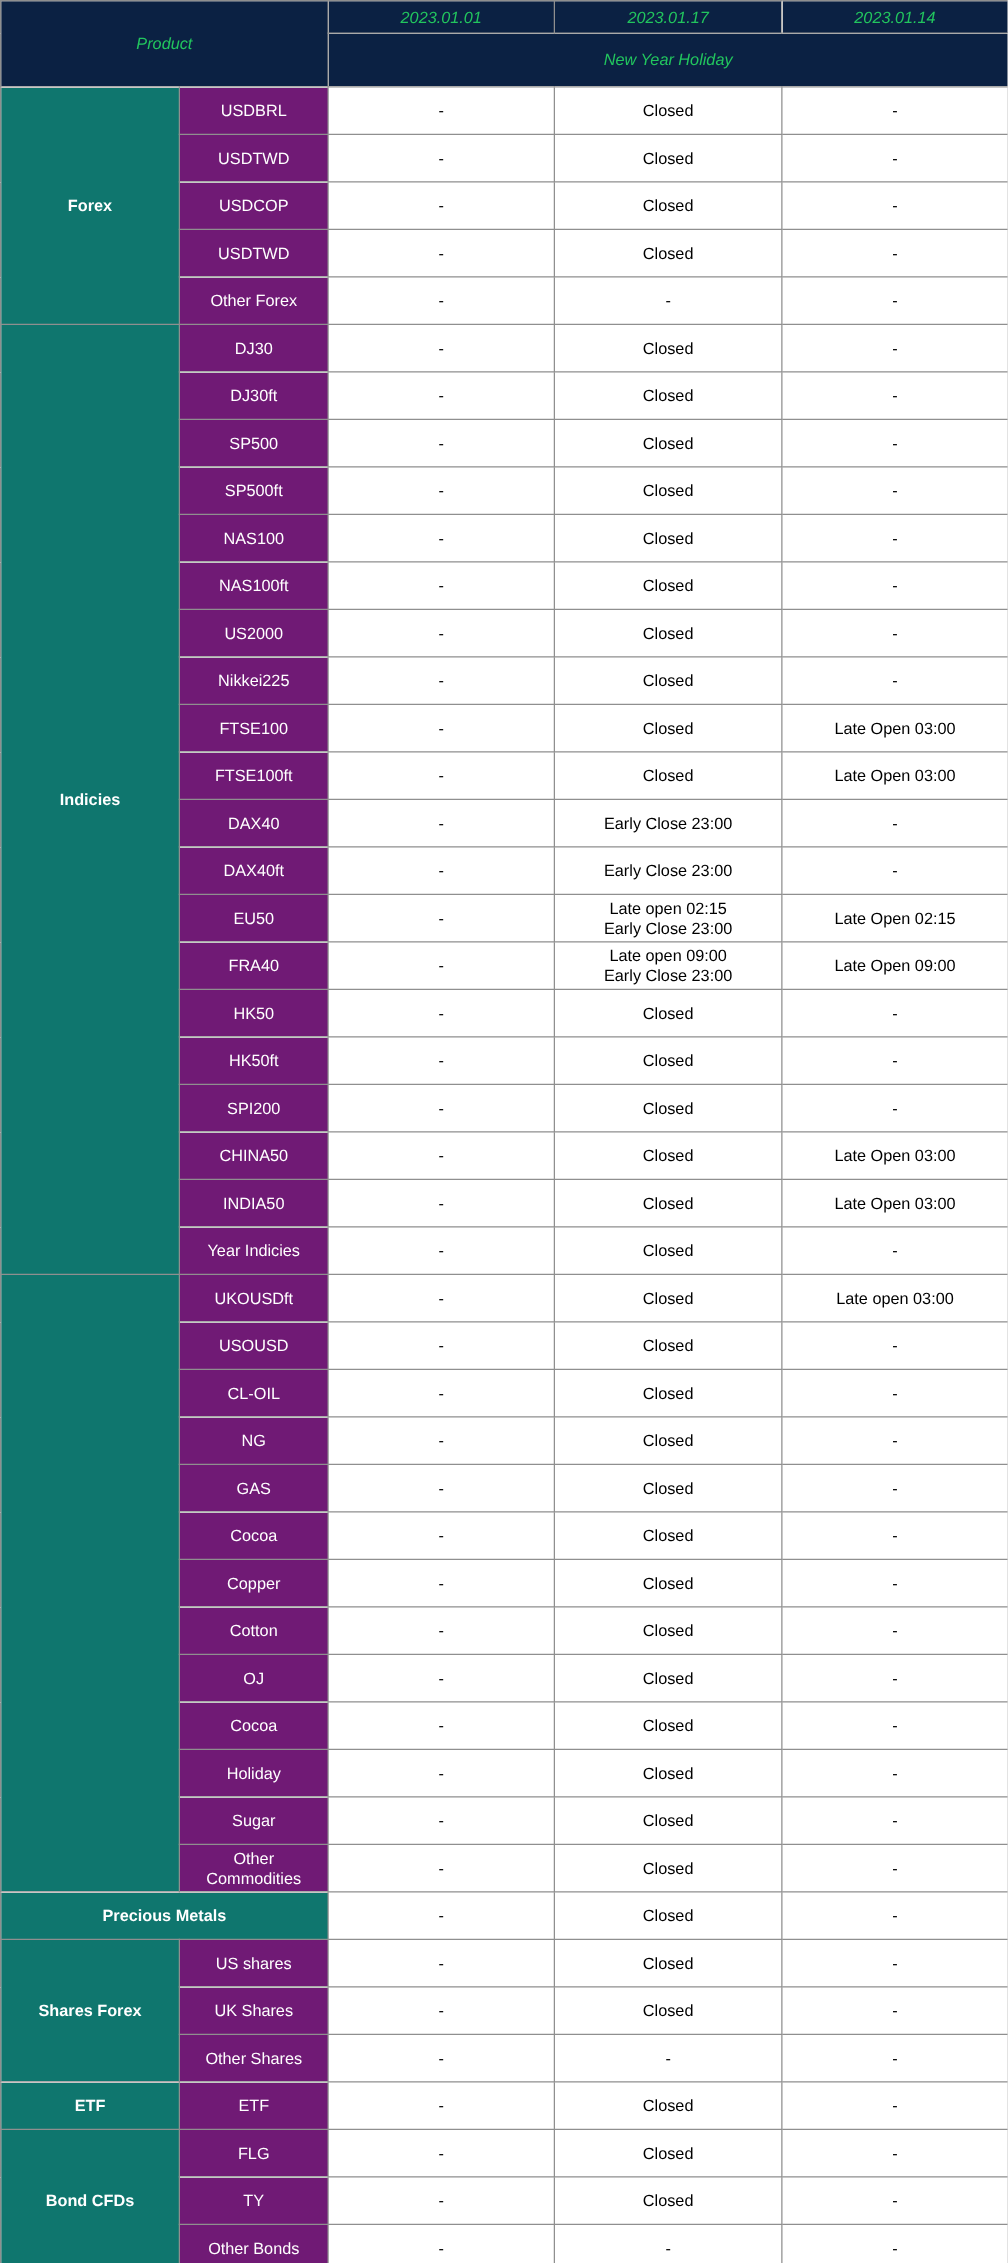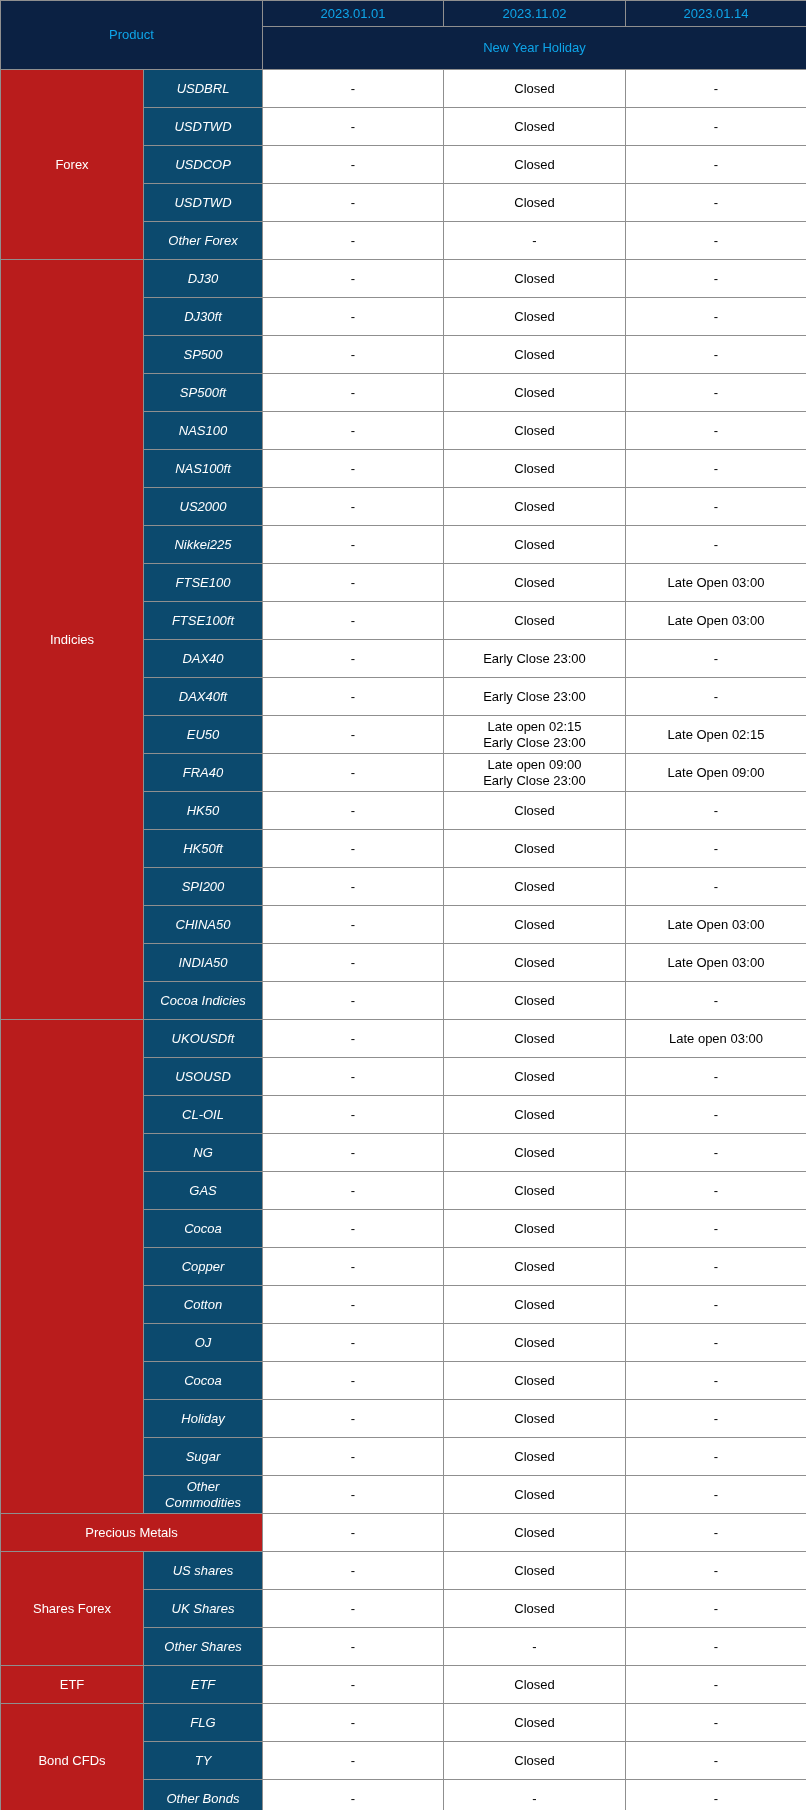--- a/index.html
+++ b/index.html
@@ -30,35 +30,36 @@
   col.c-name    { width: 119px; }
   col.c-date1   { width: 181px; }
   col.c-date2   { width: 182px; }
   col.c-date3   { width: 181px; }
 
   
   tr.dates-row td  { height: 23px; }
   tr.banner-row td { height: 40px; }
   .navy {
     background: #0b2143;
-    color: #0ea5e9;
+    color: #22c55e;
+    font-style: italic;
   }
   .product-header { font-size: 13px; }
   .banner-cell    { font-size: 13px; margin-left: 46px; }
 
   
   tbody td { height: 35px; }
   td.group-cell {
-    background: #b91c1c;
+    background: #0f766e;
     color: #ffffff;
+    font-weight: bold;
   }
   td.name-cell {
-    background: #0c4a6e;
+    background: #701a75;
     color: #ffffff;
-    font-style: italic;
   }
   td.value-cell {
     background: #ffffff;
     color: #000000;
     white-space: pre-line;
   }
 </style>
 </head>
 <body>
 
@@ -68,21 +69,21 @@
       <col class="c-group">
       <col class="c-name">
       <col class="c-date1">
       <col class="c-date2">
       <col class="c-date3">
     </colgroup>
     <thead>
       <tr class="dates-row">
         <td rowspan="2" colspan="2" class="navy product-header">Product</td>
         <td class="navy date-cell">2023.01.01</td>
-        <td class="navy date-cell">2023.11.02</td>
+        <td class="navy date-cell">2023.01.17</td>
         <td class="navy date-cell">2023.01.14</td>
       </tr>
       <tr class="banner-row">
         <td colspan="3" class="navy banner-cell">New Year Holiday</td>
       </tr>
     </thead>
     <tbody>
         <tr>
           <td rowspan="5" class="group-cell">Forex</td>
           <td class="name-cell">USDBRL</td>
@@ -225,21 +226,21 @@
           <td class="value-cell">Closed</td>
           <td class="value-cell">Late Open 03:00</td>
         </tr>
         <tr>
           <td class="name-cell">INDIA50</td>
           <td class="value-cell">-</td>
           <td class="value-cell">Closed</td>
           <td class="value-cell">Late Open 03:00</td>
         </tr>
         <tr>
-          <td class="name-cell">Cocoa Indicies</td>
+          <td class="name-cell">Year Indicies</td>
           <td class="value-cell">-</td>
           <td class="value-cell">Closed</td>
           <td class="value-cell">-</td>
         </tr>
         <tr>
           <td rowspan="13" class="group-cell"></td>
           <td class="name-cell">UKOUSDft</td>
           <td class="value-cell">-</td>
           <td class="value-cell">Closed</td>
           <td class="value-cell">Late open 03:00</td>

